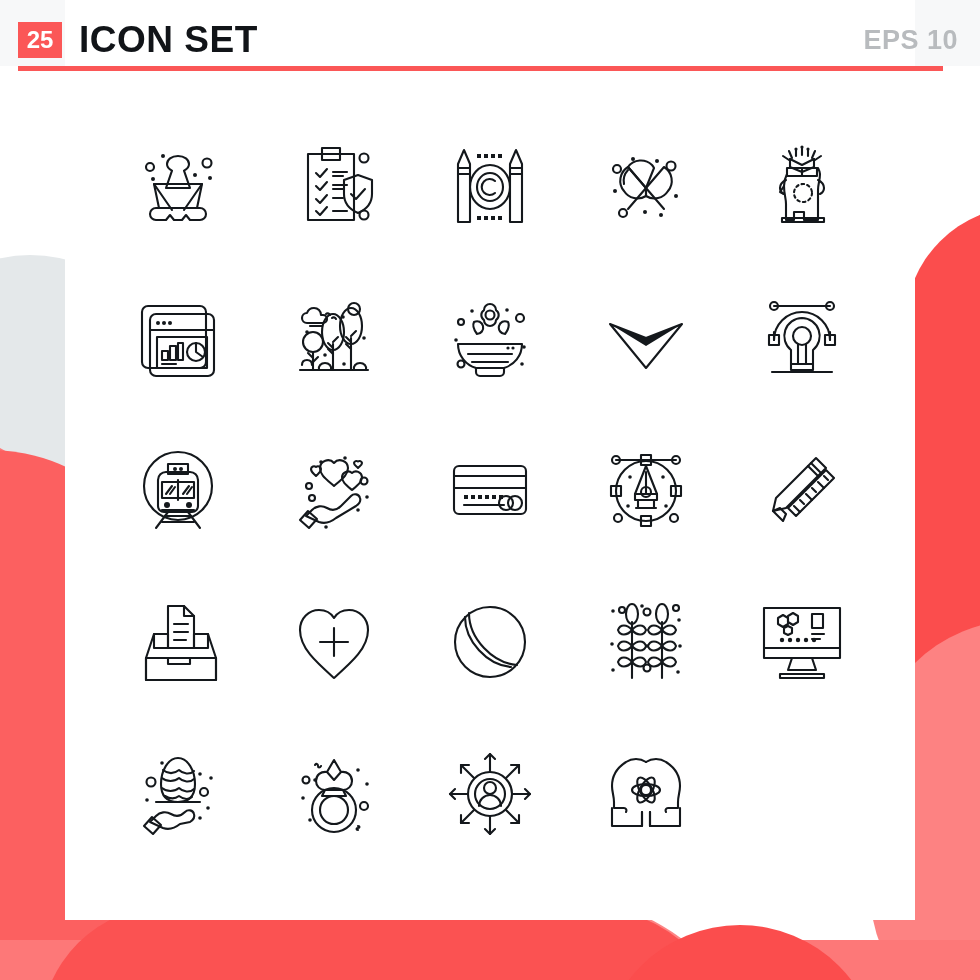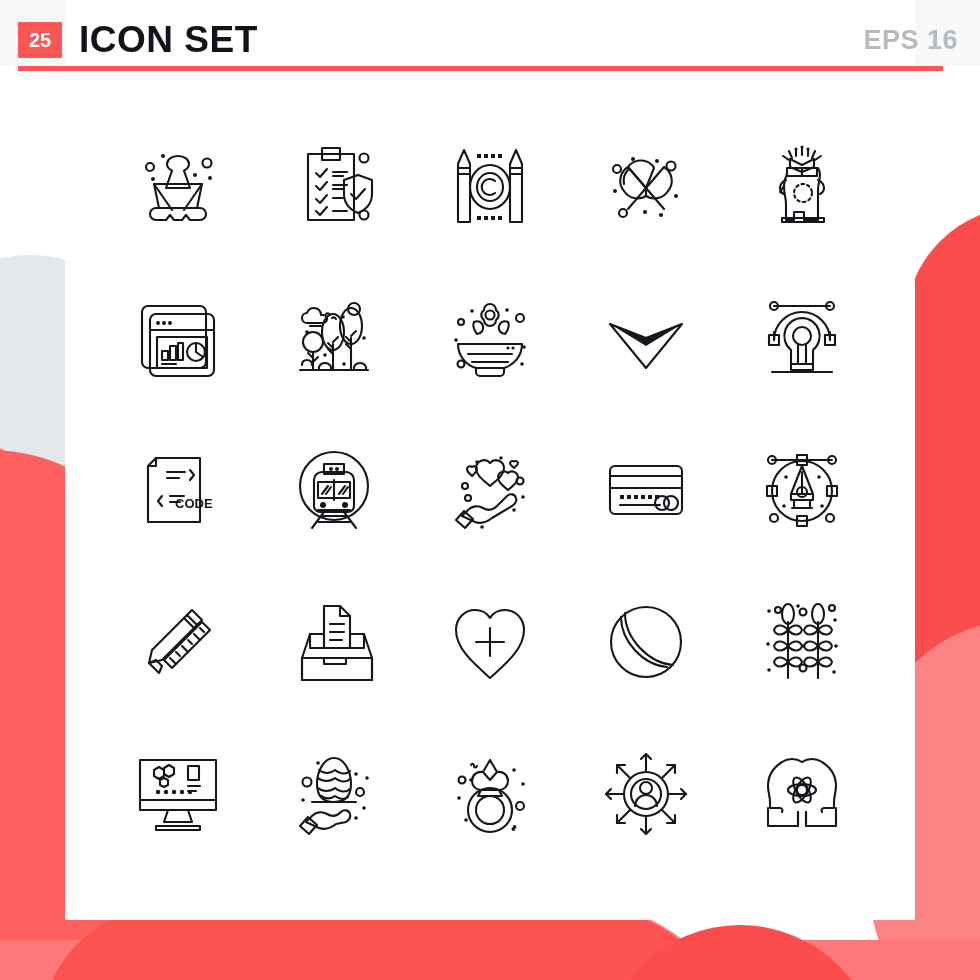--- a/index.html
+++ b/index.html
@@ -94,21 +94,21 @@
 
   
   #header{
     position:absolute;left:0;top:0;width:980px;height:72px;
   }
   .badge-25{
     position:absolute;left:18px;top:22px;
     width:44px;height:36px;
     background:#fb5757;
     color:#ffffff;
-    font-size:20px;font-weight:bold;
+    font-size:24px;font-weight:bold;
     line-height:36px;text-align:center;
     letter-spacing:0px;
   }
   .title-iconset{
     position:absolute;left:79px;top:22px;
     font-size:37px;font-weight:bold;
     line-height:36px;
     color:#111418;
     letter-spacing:0.5px;
   }
@@ -169,21 +169,21 @@
     <div class="blob blob-bottom-red2"></div>
   </div>
 
   <div id="topstrip"></div>
   <div id="card"></div>
   <div id="topstrip-white"></div>
 
   <div id="header">
     <div class="badge-25">25</div>
     <div class="title-iconset">ICON SET</div>
-    <div class="eps-label">EPS 16</div>
+    <div class="eps-label">EPS 10</div>
     <div class="header-rule"></div>
   </div>
 
   <div id="grid">
 
     <div class="cell" aria-label="Stamp">
       <svg width="92" height="92" viewBox="0 0 92 92">
         <g class="ico">
           <path d="M46 16c-6.5 0-11 3.6-11 8 0 3 2 5.2 5 6.6L34 48h24l-6-17.4c3-1.4 5-3.6 5-6.6 0-4.4-4.5-8-11-8z"></path>
           <path d="M22 44h48l-5 24H27z"></path>
@@ -377,33 +377,20 @@
           <rect x="69" y="43" width="10" height="10"></rect>
           <path d="M46 26a18 18 0 0 1 11 32v14H35V58a18 18 0 0 1 11-32z"></path>
           <circle cx="46" cy="44" r="9"></circle>
           <path d="M42 52v20M50 52v20"></path>
           <path d="M35 72h22v6H35z"></path>
           <path d="M16 80h60"></path>
         </g>
       </svg>
     </div>
 
-    <div class="cell" aria-label="Code File">
-      <svg width="92" height="92" viewBox="0 0 92 92">
-        <g class="ico">
-          <path d="M16 22l8-8h44v64H16z"></path>
-          <path d="M16 22h8v-8"></path>
-          <path d="M35 28h18M35 34h12"></path>
-          <path d="M58 26l4 5-4 5"></path>
-          <path d="M30 52l-4 5 4 5"></path>
-          <path d="M38 52h14M38 58h10"></path>
-          <text class="txt" x="43" y="64" style="font-size:13px">CODE</text>
-        </g>
-      </svg>
-    </div>
 
     <div class="cell" aria-label="Subway">
       <svg width="92" height="92" viewBox="0 0 92 92">
         <g class="ico">
           <circle cx="46" cy="42" r="34"></circle>
           <path d="M26 36a8 8 0 0 1 8-8h24a8 8 0 0 1 8 8v26a6 6 0 0 1-6 6H32a6 6 0 0 1-6-6z"></path>
           <path d="M36 20h20v10H36z"></path>
           <g class="fil">
               <circle cx="43" cy="25" r="2"></circle>
               <circle cx="49" cy="25" r="2"></circle>

